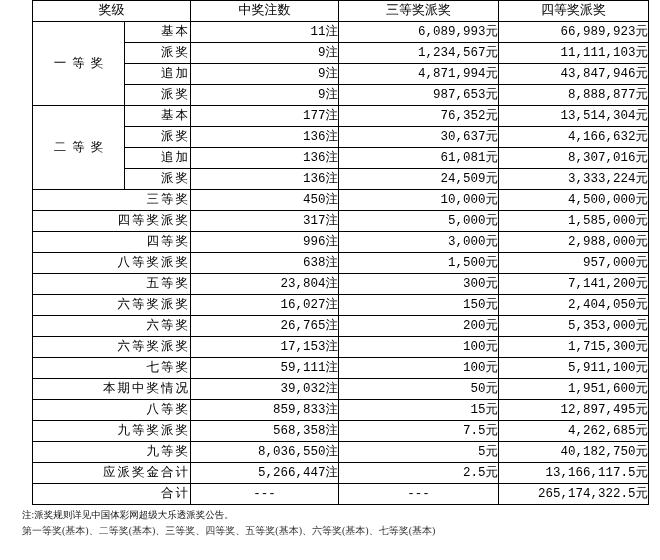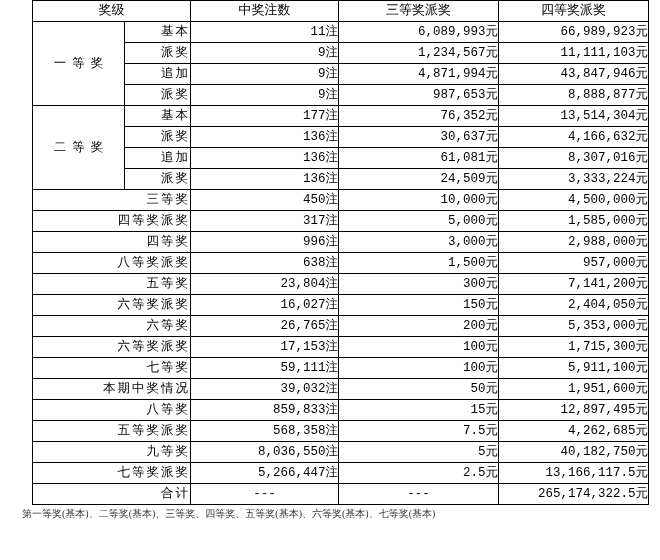--- a/index.html
+++ b/index.html
@@ -225,43 +225,44 @@
           <td class="rgt">50元</td>
           <td class="rgt">1,951,600元</td>
         </tr>
         <tr>
           <td class="span-grade" colspan="2">八等奖</td>
           <td class="rgt">859,833注</td>
           <td class="rgt">15元</td>
           <td class="rgt">12,897,495元</td>
         </tr>
         <tr>
-          <td class="span-grade" colspan="2">五等奖派奖</td>
+          <td class="span-grade" colspan="2">九等奖派奖</td>
           <td class="rgt">568,358注</td>
           <td class="rgt">7.5元</td>
           <td class="rgt">4,262,685元</td>
         </tr>
         <tr>
           <td class="span-grade" colspan="2">九等奖</td>
           <td class="rgt">8,036,550注</td>
           <td class="rgt">5元</td>
           <td class="rgt">40,182,750元</td>
         </tr>
         <tr>
-          <td class="span-grade" colspan="2">七等奖派奖</td>
+          <td class="span-grade" colspan="2">应派奖金合计</td>
           <td class="rgt">5,266,447注</td>
           <td class="rgt">2.5元</td>
           <td class="rgt">13,166,117.5元</td>
         </tr>
 
         <tr>
           <td class="span-grade" colspan="2">合计</td>
           <td class="ctr">---</td>
           <td class="ctr">---</td>
           <td class="rgt">265,174,322.5元</td>
         </tr>
       </tbody>
     </table>
   </div>
 
+  <div class="note">注:派奖规则详见中国体彩网超级大乐透派奖公告。</div>
   <div class="note2">第一等奖(基本)、二等奖(基本)、三等奖、四等奖、五等奖(基本)、六等奖(基本)、七等奖(基本)</div>
 
 </div>
 
 </body></html>

